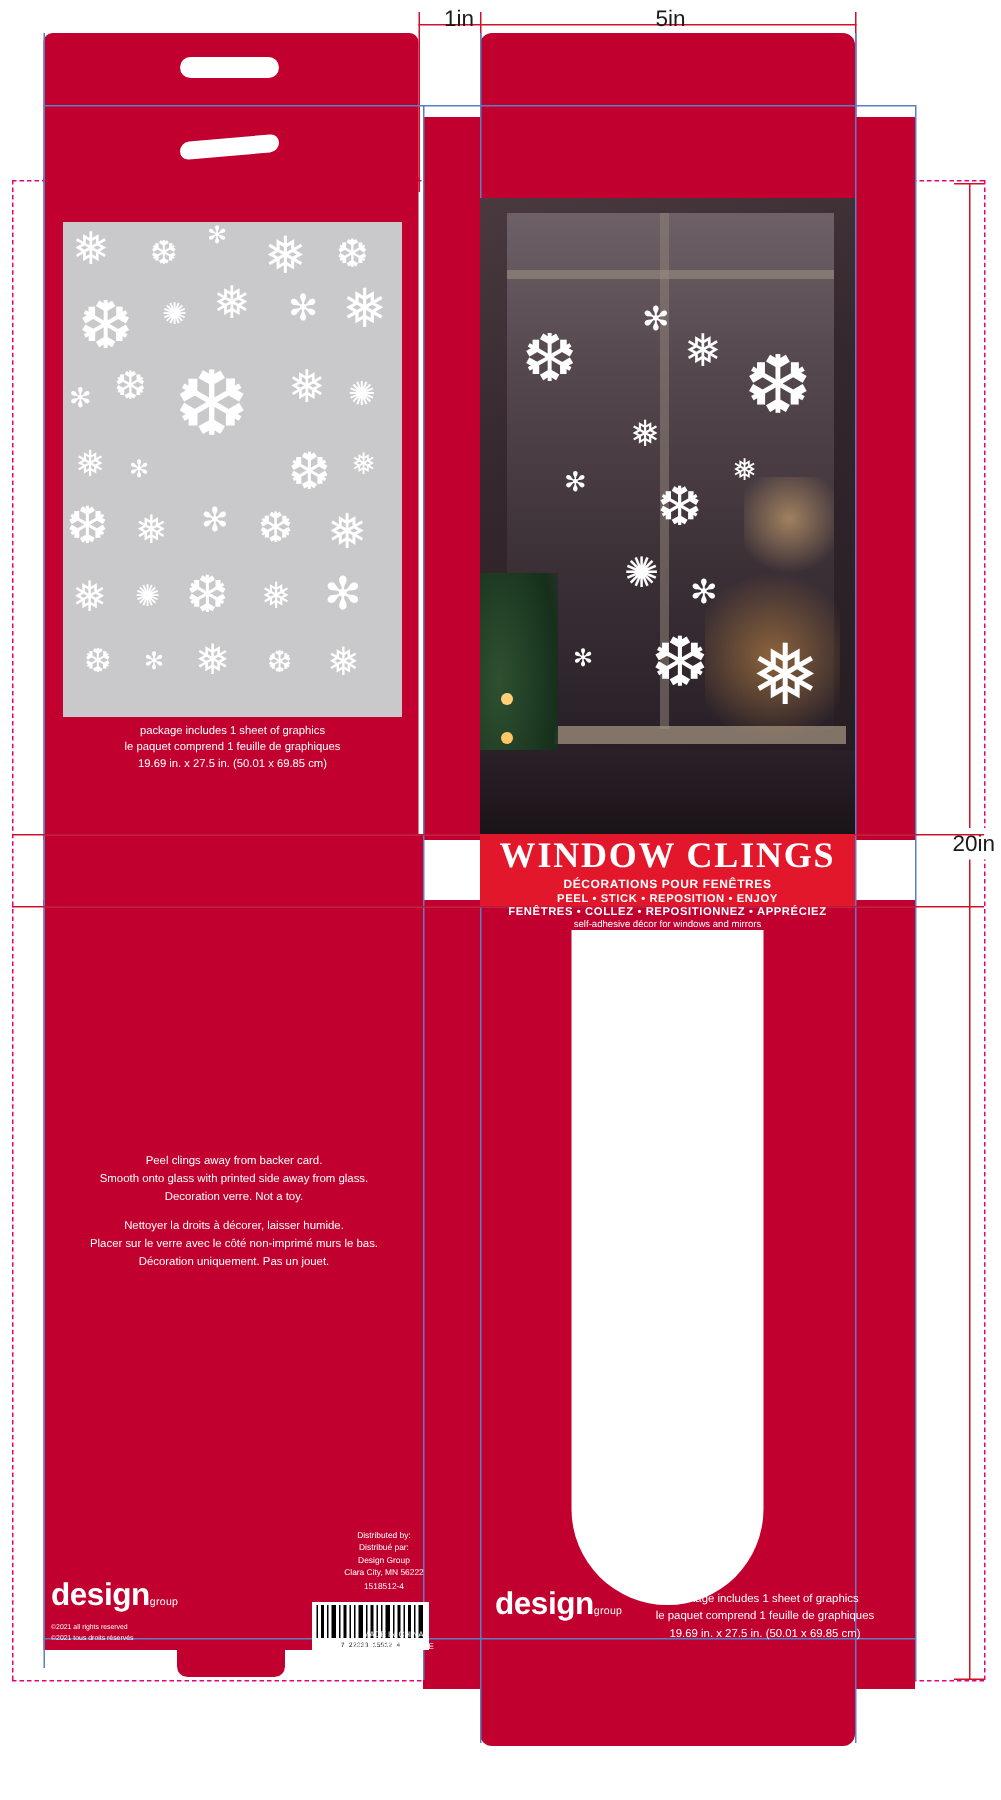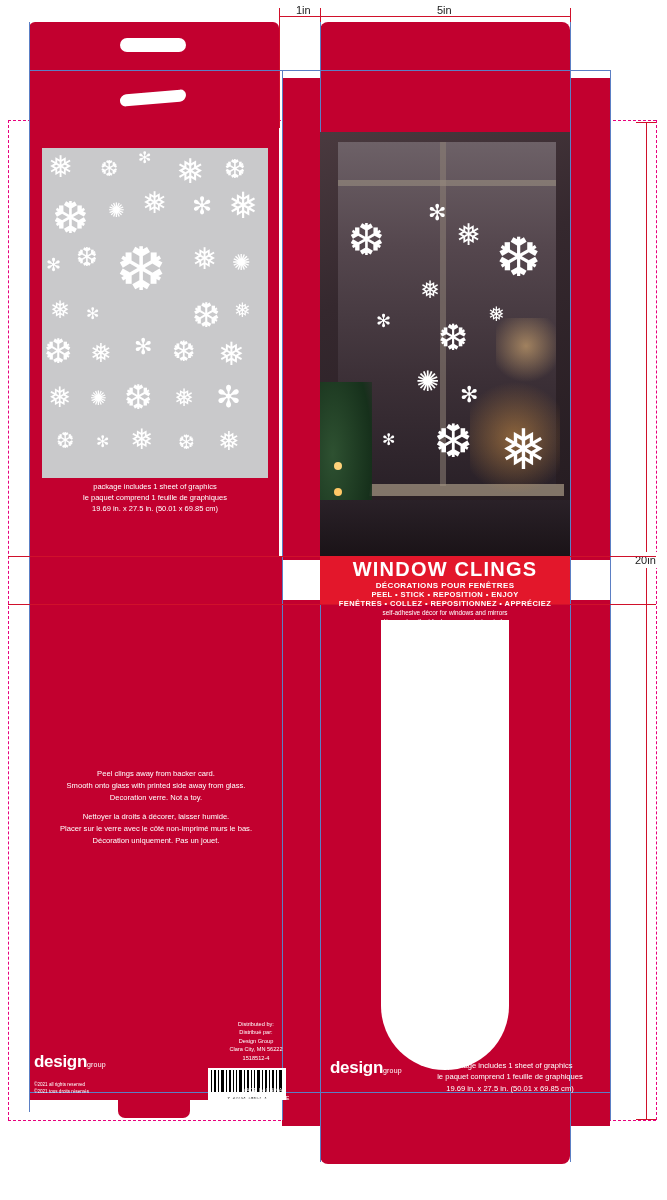--- a/index.html
+++ b/index.html
@@ -12,54 +12,54 @@
   .guide{position:absolute;border:0;}
   .g-magenta{border-left:1px dashed #e8007d;}
   .g-magenta-h{border-top:1px dashed #e8007d;}
   .g-blue{border-left:1px solid #5b7fc4;}
   .g-blue-h{border-top:1px solid #5b7fc4;}
   .g-red-h{border-top:1px solid #d0112b;}
 
   
   .panel{position:absolute;background:#c2002f;}
 
-  .dimlabel{position:absolute;font-size:11px;color:#1b1b1b;}
+  .dimlabel{position:absolute;font-size:15px;color:#1b1b1b;}
 
   
   .measure{position:absolute;background:#d0112b;}
 
   
   .sheet{position:absolute;background:#c9c9cb;overflow:hidden;}
   .flakewrap{position:absolute;inset:0;}
   .flake{position:absolute;color:#ffffff;line-height:1;}
 
   .cap-front{position:absolute;text-align:center;color:#ffffff;font-size:7.5px;line-height:1.45;}
 
   
   .photo{position:absolute;overflow:hidden;background:#2a2026;}
   .ph-layer{position:absolute;}
 
   
   .banner{position:absolute;background:#e3172b;}
   .banner-inner{position:absolute;left:0;right:0;text-align:center;color:#ffffff;}
-  .b-title{font-size:20px;font-weight:bold;letter-spacing:1.2px;}
+  .b-title{font-size:24px;font-weight:bold;letter-spacing:1.2px;font-family:Liberation Serif, serif;}
   .b-sub1{font-size:8px;font-weight:bold;letter-spacing:.4px;}
   .b-sub2{font-size:7.5px;font-weight:bold;letter-spacing:.4px;}
   .b-sub3{font-size:6.4px;line-height:1.45;}
 
   
   .diecut{position:absolute;background:#ffffff;}
 
   
   .backcopy{position:absolute;text-align:center;color:#ffffff;font-size:7.6px;line-height:1.55;}
 
   
   .distrib{position:absolute;text-align:center;color:#ffffff;font-size:5.6px;line-height:1.5;}
   .logo{position:absolute;color:#ffffff;}
-  .logo .d{font-size:17px;font-weight:bold;letter-spacing:-.3px;}
+  .logo .d{font-size:21px;font-weight:bold;letter-spacing:-.3px;}
   .logo .g{font-size:7px;letter-spacing:.2px;}
   .copy{position:absolute;color:#ffffff;font-size:4.6px;line-height:1.5;}
   .madein{position:absolute;color:#ffffff;font-size:5.4px;line-height:1.5;text-align:center;}
   .barcode{position:absolute;background:#ffffff;}
   .bars{position:absolute;left:3px;top:2px;right:3px;bottom:8px;}
   .bars i{position:absolute;top:0;bottom:0;background:#000;}
   .bcnum{position:absolute;left:0;right:0;bottom:0;text-align:center;font-size:4.4px;color:#000;font-family:"Liberation Mono", monospace;}
 
   .cap-bottom{position:absolute;text-align:center;color:#ffffff;font-size:7.6px;line-height:1.5;}
 </style>

